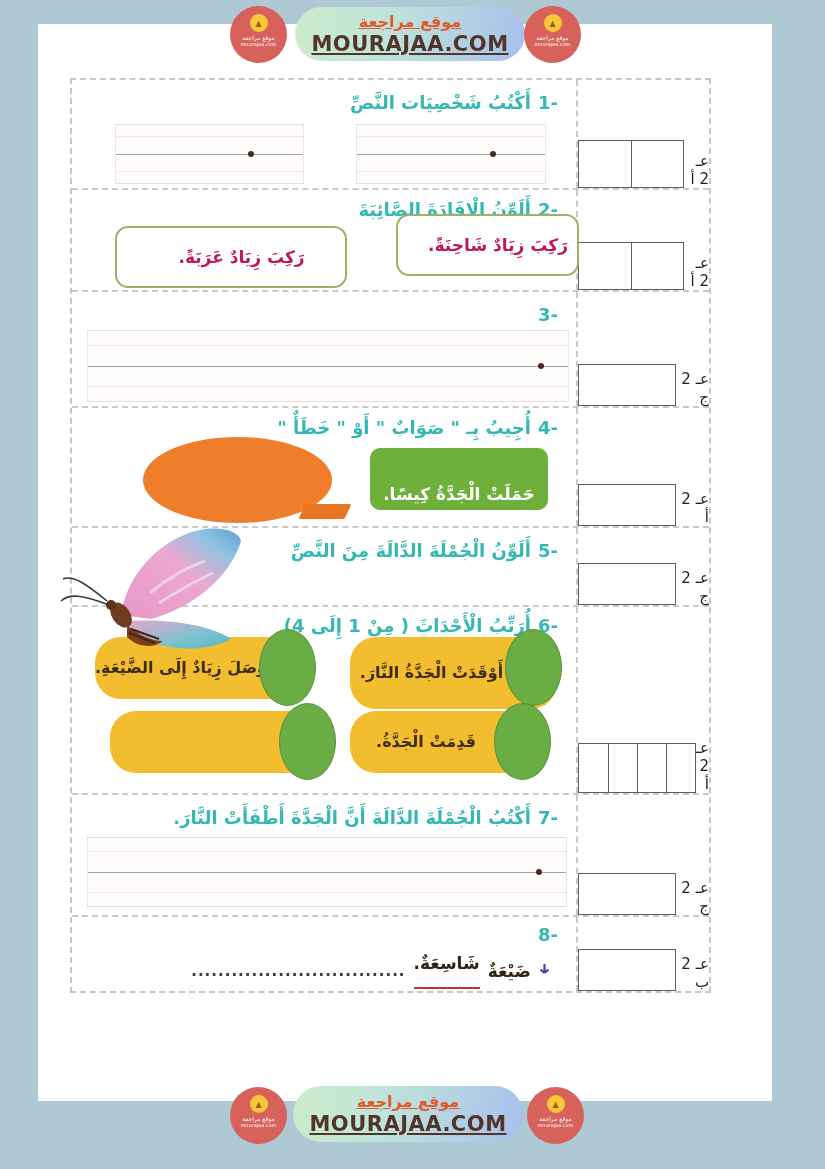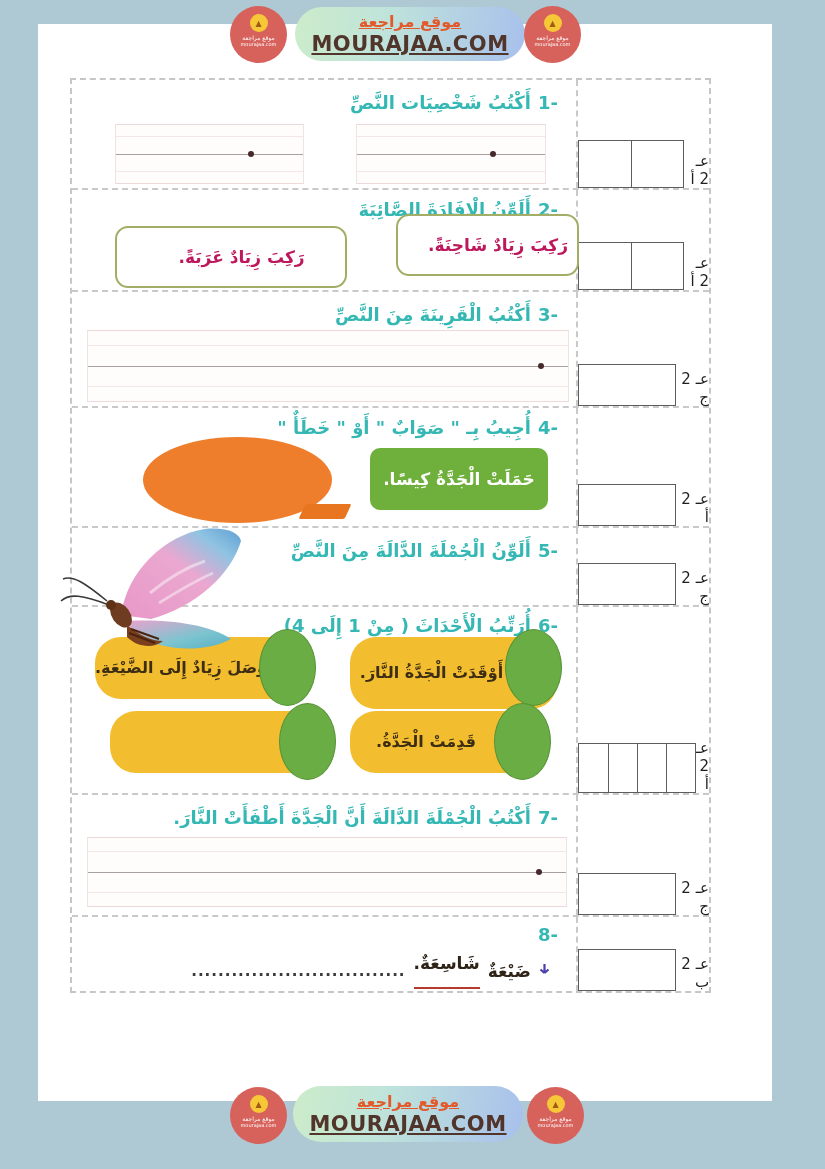--- a/index.html
+++ b/index.html
@@ -67,21 +67,21 @@
   .ruled .dot{position:absolute;width:6px;height:6px;border-radius:50%;background:#47292b;top:50%;transform:translateY(-50%);}
   
   .optbox{
     position:absolute;background:#fff;border:2px solid #a2ae66;border-radius:13px;
     display:flex;align-items:center;justify-content:center;
     font-weight:bold;font-size:17px;color:#be185d;line-height:1.8;white-space:nowrap;padding-left:21px;
   }
   
   .stmt{
     position:absolute;background:#6fb03d;border-radius:10px;color:#fff;
-    display:flex;align-items:center;justify-content:center;
+    display:flex;align-items:flex-end;justify-content:center;
     font-weight:bold;font-size:17px;line-height:1.8;white-space:nowrap;
   }
   .blob{position:absolute;background:#ee7e2b;border-radius:50%;}
   .blob::after{
     content:"";position:absolute;right:-16px;bottom:4px;width:46px;height:15px;
     background:#e8751f;transform:skewX(-25deg);border-radius:2px;
   }
   
   .pillq{
     position:absolute;background:#f2bd2e;border-radius:26px;
@@ -174,21 +174,20 @@
     <div class="row" style="height:116px;">
       <div class="score">
         <div class="score-label">عـ 2 ج</div>
         <div class="sbox one small" style="margin-top:6px;">
             <div class="cell"></div>
           </div>
       </div>
       <div class="qbody">
         <div class="qtitle">
           <bdo dir="ltr">3-</bdo>
-          <span>أَكْتُبُ الْقَرِينَةَ مِنَ النَّصِّ</span>
         </div>
         <div class="ruled" style="left:15px;top:38px;width:480px;height:70px;">
             <span class="dot" style="right:5%;"></span>
           </div>
       </div>
     </div>
 
     <div class="row" style="height:120px;">
       <div class="score">
         <div class="score-label">عـ 2 أ</div>

